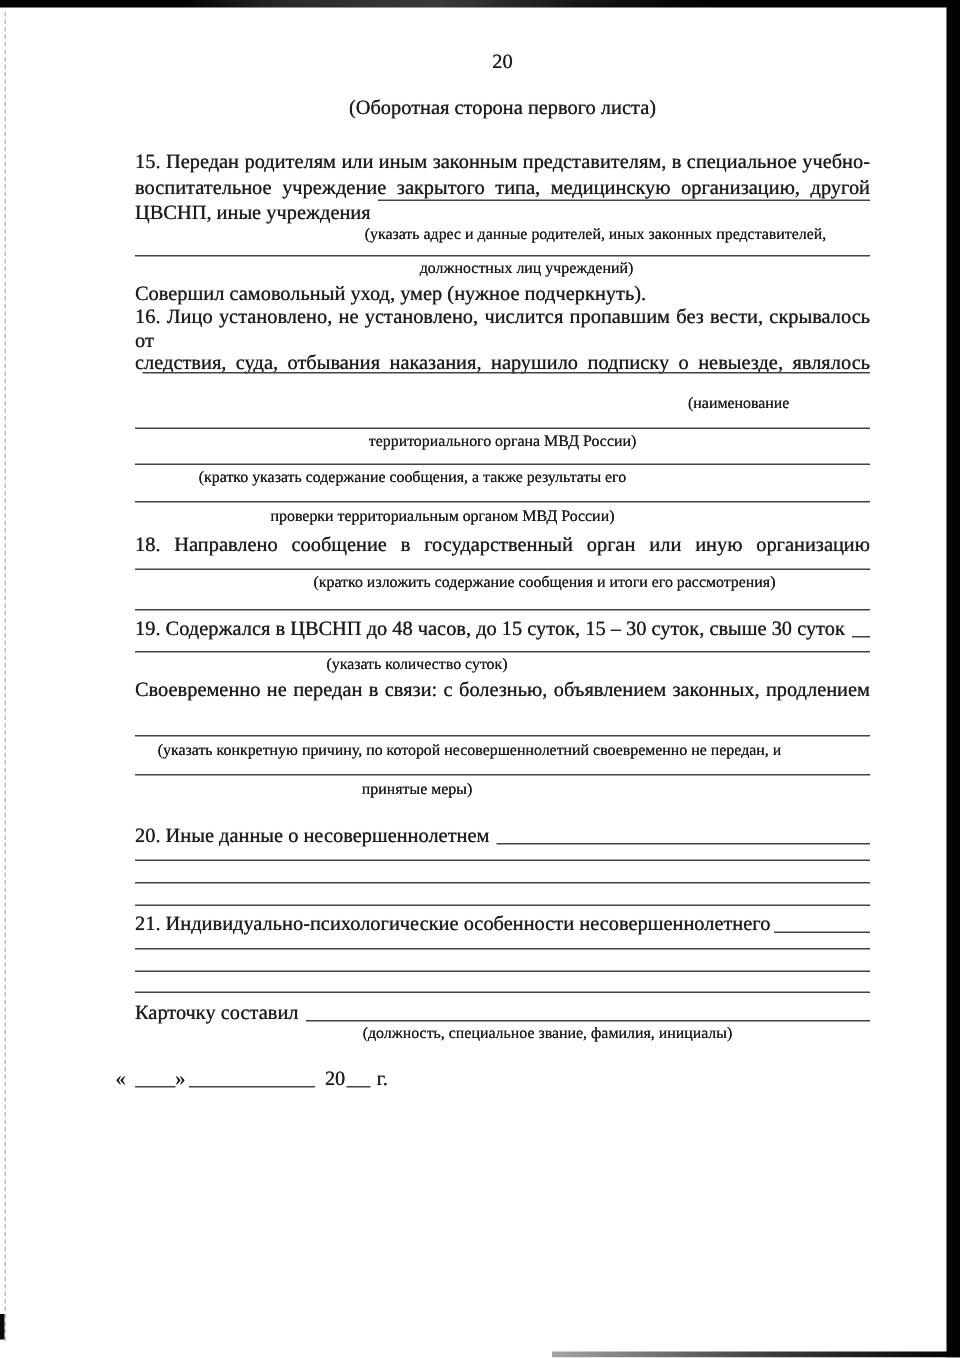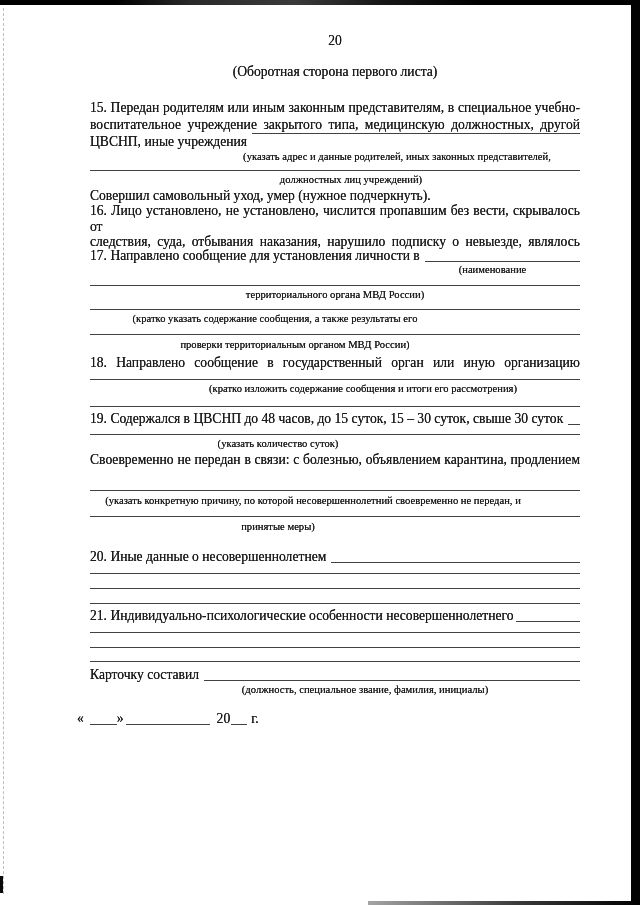--- a/index.html
+++ b/index.html
@@ -42,38 +42,37 @@
 <div class="mark-bottom-left"></div>
 <div class="edge-bottom"></div>
 
 <div class="content">
 
   <div class="abs center" style="top:33px">20</div>
   <div class="abs center" style="top:64px">(Оборотная сторона первого листа)</div>
 
   <div class="para" style="top:99px;line-height:17px">
     <div class="just">15. Передан родителям или иным законным представителям, в специальное учебно-</div>
-    <div class="just">воспитательное учреждение закрытого типа, медицинскую должностных, другой</div>
+    <div class="just">воспитательное учреждение закрытого типа, медицинскую организацию, другой</div>
     <div style="display:flex;align-items:flex-start">
       <span>ЦВСНП, иные учреждения</span>
       <span class="bl"></span>
     </div>
   </div>
   <div class="cap" style="top:151px;transform:translateX(62px)">(указать адрес и данные родителей, иных законных представителей,</div>
   <div class="rule" style="top:170px"></div>
   <div class="cap" style="top:174px;transform:translateX(16px)">должностных лиц учреждений)</div>
   <div class="abs" style="top:188px">Совершил самовольный уход, умер (нужное подчеркнуть).</div>
 
   <div class="para" style="top:203px;line-height:15.6px">
     <div class="just">16. Лицо установлено, не установлено, числится пропавшим без вести, скрывалось от</div>
     <div class="just">следствия, суда, отбывания наказания, нарушило подписку о невыезде, являлось</div>
   </div>
 
   <div class="row" style="top:248px">
-    <span>17. Направлено сообщение для установления личности в</span>
     <span class="bl"></span>
   </div>
   <div class="cap" style="top:264px;left:300px;right:auto;width:205px">(наименование</div>
   <div class="rule" style="top:285px"></div>
   <div class="cap" style="top:289px">территориального органа МВД России)</div>
   <div class="rule" style="top:309px"></div>
   <div class="cap" style="top:313px;transform:translateX(-60px)">(кратко указать содержание сообщения, а также результаты его</div>
   <div class="rule" style="top:334px"></div>
   <div class="cap" style="top:339px;transform:translateX(-40px)">проверки территориальным органом МВД России)</div>
 
@@ -82,21 +81,21 @@
   <div class="cap" style="top:383px;transform:translateX(28px)">(кратко изложить содержание сообщения и итоги его рассмотрения)</div>
   <div class="rule" style="top:406px"></div>
 
   <div class="row" style="top:411px">
     <span>19. Содержался в ЦВСНП до 48 часов, до 15 суток, 15 – 30 суток, свыше 30 суток</span>
     <span class="bl"></span>
   </div>
   <div class="rule" style="top:434px"></div>
   <div class="cap" style="top:438px;transform:translateX(-57px)">(указать количество суток)</div>
   <div class="para" style="top:452px;line-height:16.5px">
-    <div class="just">Своевременно не передан в связи: с болезнью, объявлением карантина, продлением</div>
+    <div class="just">Своевременно не передан в связи: с болезнью, объявлением законных, продлением</div>
   </div>
   <div class="rule" style="top:490px"></div>
   <div class="cap" style="top:495px;transform:translateX(-22px)">(указать конкретную причину, по которой несовершеннолетний своевременно не передан, и</div>
   <div class="rule" style="top:516px"></div>
   <div class="cap" style="top:521px;transform:translateX(-57px)">принятые меры)</div>
 
   <div class="row" style="top:549px">
     <span>20. Иные данные о несовершеннолетнем</span>
     <span class="bl"></span>
   </div>

